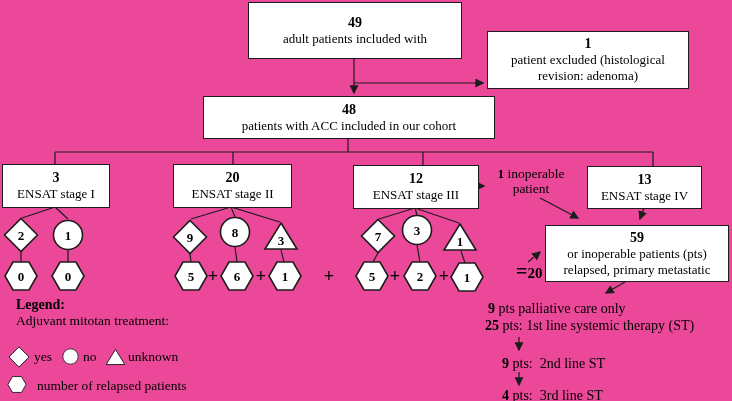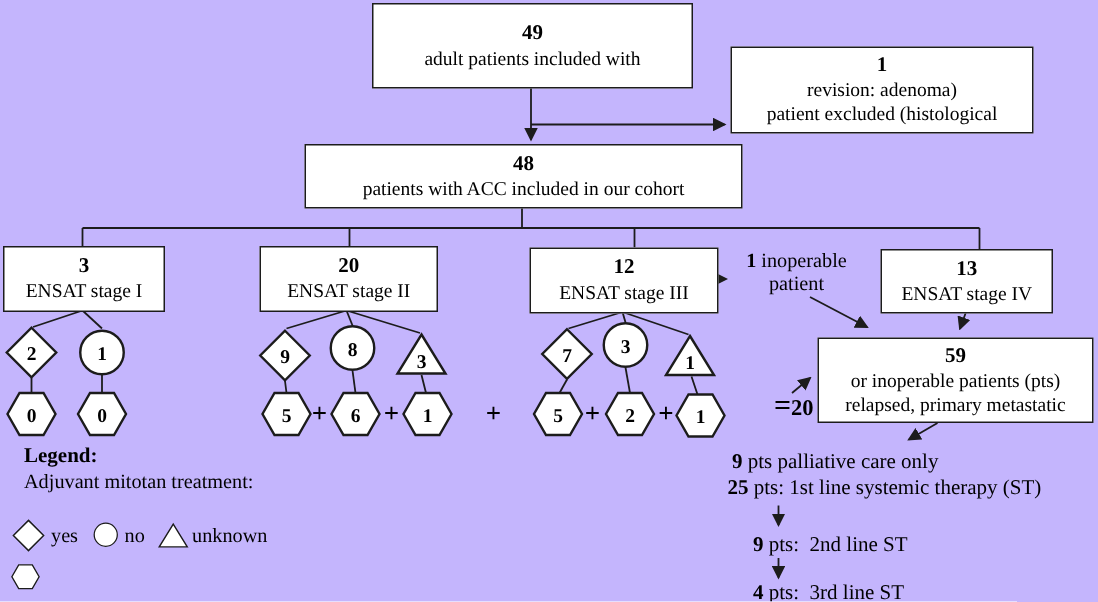--- a/index.html
+++ b/index.html
@@ -1,17 +1,17 @@
 <!DOCTYPE html>
 <html><head>
 <meta charset="utf-8">
 <style>
   html,body{margin:0;padding:0;background:#fff;}
   .canvas{
-    position:relative;width:732px;height:401px;background:#c4b5fd;overflow:hidden;
+    position:relative;width:732px;height:401px;background:#ec4899;overflow:hidden;
     font-family:"Liberation Serif","DejaVu Serif",serif;color:#000;
   }
   .connectors{position:absolute;left:0;top:0;width:732px;height:401px;}
   .connectors path{stroke:#1c1c1c;stroke-width:1.2;fill:none;}
   .box{
     position:absolute;border:1.2px solid #1c1c1c;background:#fff;
     display:flex;flex-direction:column;align-items:center;justify-content:center;
     text-align:center;font-size:13px;line-height:16px;
   }
   .box .num{font-weight:bold;font-size:14px;}
@@ -76,22 +76,22 @@
     <path d="M461,251 L465,263"></path>
   </svg>
 
   <div class="box" style="left:248px;top:2px;width:212px;height:55px">
     <div class="num">49</div>
     <div>adult patients included with</div>
   </div>
 
   <div class="box" style="left:487px;top:31px;width:200px;height:56px">
     <div class="num">1</div>
+    <div>patient excluded (histological</div>
     <div>revision: adenoma)</div>
-    <div>patient excluded (histological</div>
   </div>
 
   <div class="box" style="left:203px;top:96px;width:290px;height:41px">
     <div class="num">48</div>
     <div>patients with ACC included in our cohort</div>
   </div>
 
   <div class="box" style="left:2px;top:164px;width:106px;height:42px">
     <div class="num">3</div>
     <div>ENSAT stage I</div>
@@ -253,14 +253,15 @@
     <svg viewBox="0 0 36 30">
         <polygon points="18,2 34,28 2,28"></polygon>
       </svg>
   </div>
   <div class="lg-label" style="left:128px;top:349px">unknown</div>
   <div class="shape" style="left:7px;top:376px;width:20px;height:17px">
     <svg viewBox="0 0 34 30">
         <polygon points="9,1 25,1 33,15 25,29 9,29 1,15"></polygon>
       </svg>
   </div>
+  <div class="lg-label" style="left:37px;top:378px">number of relapsed patients</div>
 
 </div>
 
 </body></html>

